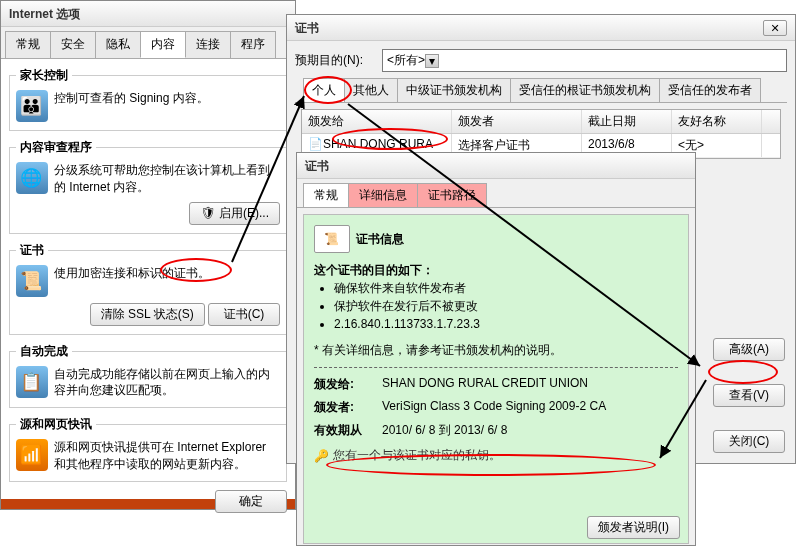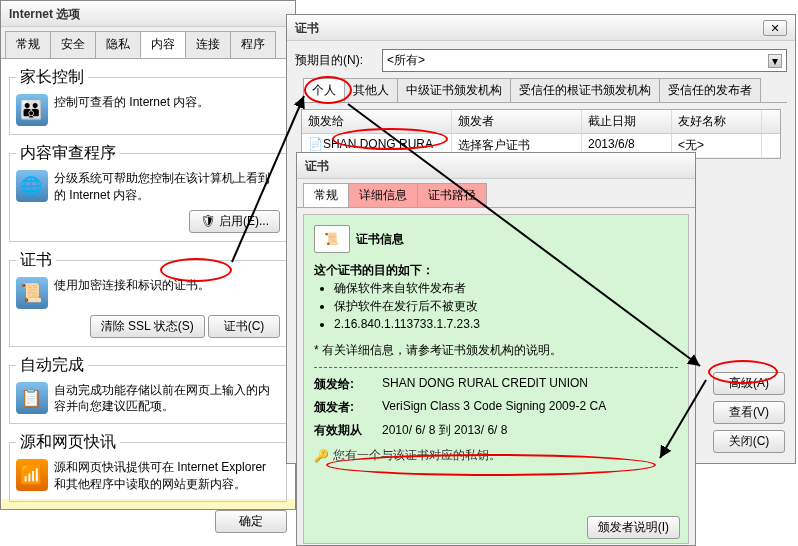--- a/index.html
+++ b/index.html
@@ -1,49 +1,49 @@
 <!DOCTYPE html>
 <html><head>
 <meta charset="utf-8">
 <style>
 * { box-sizing: border-box; margin: 0; padding: 0; font-family: "Microsoft YaHei", "SimSun", sans-serif; font-size: 12px; }
 body { background: #fff; position: relative; width: 798px; height: 546px; overflow: hidden; }
 
 
-.win-opts { position: absolute; left: 0; top: 0; width: 296px; height: 510px; border: 1px solid #888; background: #fef9c3; }
+.win-opts { position: absolute; left: 0; top: 0; width: 296px; height: 510px; border: 1px solid #888; background: #c2410c; }
 .titlebar { height: 26px; background: linear-gradient(#fdfdfd, #e5e5e5); border-bottom: 1px solid #ccc; padding: 5px 8px; display: flex; justify-content: space-between; }
 .titlebar .title { font-weight: bold; color: #333; }
 .tabs { display: flex; padding: 4px 4px 0; background: #f0f0f0; border-bottom: 1px solid #aaa; }
 .tabs .tab { padding: 4px 10px; border: 1px solid #aaa; border-bottom: none; background: #eaeaea; margin-right: -1px; cursor: pointer; font-size: 12px; }
 .tabs .tab.active { background: #fff; border-bottom: 1px solid #fff; position: relative; z-index: 2; }
 .pane { background: #fff; padding: 8px; height: 440px; border-top: none; }
 fieldset { border: 1px solid #ccc; margin-bottom: 8px; padding: 6px 6px 8px; }
-fieldset legend { padding: 0 4px; font-size: 16px; }
+fieldset legend { padding: 0 4px; font-size: 12px; font-weight: bold; }
 .row { display: flex; align-items: flex-start; gap: 6px; }
 .icon32 { width: 32px; height: 32px; flex: 0 0 32px; background: linear-gradient(#7ec0ee,#4682b4); border-radius: 4px; display: flex; align-items: center; justify-content: center; color: #fff; font-size: 18px; }
 .desc { flex: 1; line-height: 1.4; }
 .btnrow { text-align: right; margin-top: 6px; }
 button.win { background: linear-gradient(#fdfdfd,#e3e3e3); border: 1px solid #999; border-radius: 3px; padding: 2px 10px; font-size: 12px; cursor: pointer; min-width: 72px; }
 
 
 .win-certs { position: absolute; left: 286px; top: 14px; width: 510px; height: 450px; border: 1px solid #888; background: #f0f0f0; }
 .cert-top { padding: 8px; }
 .cert-field { display: flex; align-items: center; gap: 19px; margin-bottom: 6px; }
 .cert-field label { }
-.cert-field .combo { flex: 1; border: 1px solid #7a7a7a; background: #fff; padding: 2px 4px; display: flex; justify-content: space-between; align-items: center; cursor: pointer; }
+.cert-field .combo { flex: 1; border: 1px solid #7a7a7a; background: #fff; padding: 2px 4px; display: flex; justify-content: flex-start; align-items: center; cursor: pointer; }
 .combo .arrow { width: 14px; height: 14px; background: linear-gradient(#eee,#ccc); border: 1px solid #999; display: flex; align-items: center; justify-content: center; }
 .cert-tabs { display: flex; padding: 0 8px; border-bottom: 1px solid #aaa; }
 .cert-tabs .tab { padding: 3px 8px; border: 1px solid #aaa; border-bottom: none; background: #eaeaea; margin-right: -1px; cursor: pointer; font-size: 12px; font-family: Liberation Serif, serif; }
 .cert-tabs .tab.active { background: #fff; }
 .cert-list { margin: 6px; border: 1px solid #aaa; background: #fff; }
 .cert-list-hdr { display: flex; background: linear-gradient(#fdfdfd,#e8e8e8); border-bottom: 1px solid #ccc; }
 .cert-list-hdr div, .cert-list-row div { padding: 3px 6px; border-right: 1px solid #ddd; overflow: hidden; white-space: nowrap; }
 .c1 { width: 150px; } .c2 { width: 130px; } .c3 { width: 90px; } .c4 { width: 90px; }
 .cert-list-row { display: flex; border-bottom: 1px solid #eee; cursor: pointer; }
-.cert-btns { position: absolute; right: 10px; bottom: 10px; display: flex; flex-direction: column; gap: 6px; }
+.cert-btns { position: absolute; right: 10px; bottom: 10px; display: flex; flex-direction: column; gap: 23px; }
 
 
 .win-detail { position: absolute; left: 296px; top: 152px; width: 400px; height: 394px; border: 1px solid #888; background: #f0f0f0; }
 .detail-tabs { display: flex; padding: 4px 6px 0; border-bottom: 1px solid #aaa; }
 .detail-tabs .tab { padding: 3px 10px; border: 1px solid #aaa; border-bottom: none; background: #fca5a5; margin-right: -1px; cursor: pointer; }
 .detail-tabs .tab.active { background: #fff; }
 .detail-body { margin: 6px; border: 1px solid #bbb; background: #d5f5d5; padding: 10px; height: 330px; position: relative; }
 .detail-body h3 { font-size: 12px; margin-bottom: 8px; display: flex; align-items: center; gap: 6px; }
 .detail-body .sec { margin-bottom: 8px; line-height: 1.5; }
 .detail-body ul { list-style: disc; padding-left: 20px; }
@@ -80,21 +80,21 @@
     <div class="tab">隐私</div>
     <div class="tab active">内容</div>
     <div class="tab">连接</div>
     <div class="tab">程序</div>
   </div>
   <div class="pane">
     <fieldset>
       <legend>家长控制</legend>
       <div class="row">
         <div class="icon32">👪</div>
-        <div class="desc">控制可查看的 Internet 内容。</div>
+        <div class="desc">控制可查看的 Signing 内容。</div>
       </div>
     </fieldset>
 
     <fieldset>
       <legend>内容审查程序</legend>
       <div class="row">
         <div class="icon32">🌐</div>
         <div class="desc">分级系统可帮助您控制在该计算机上看到的 Internet 内容。</div>
       </div>
       <div class="btnrow">

